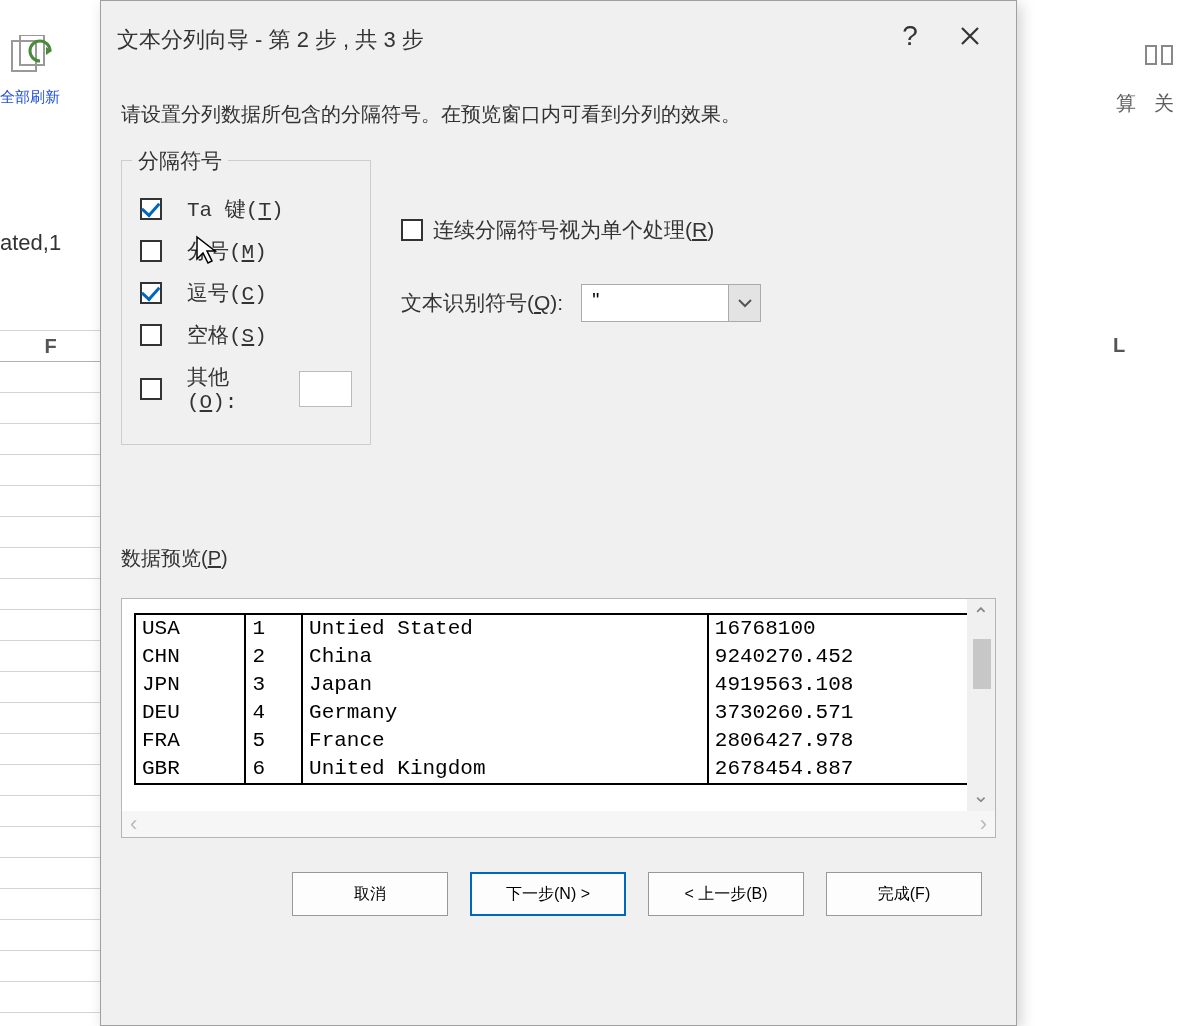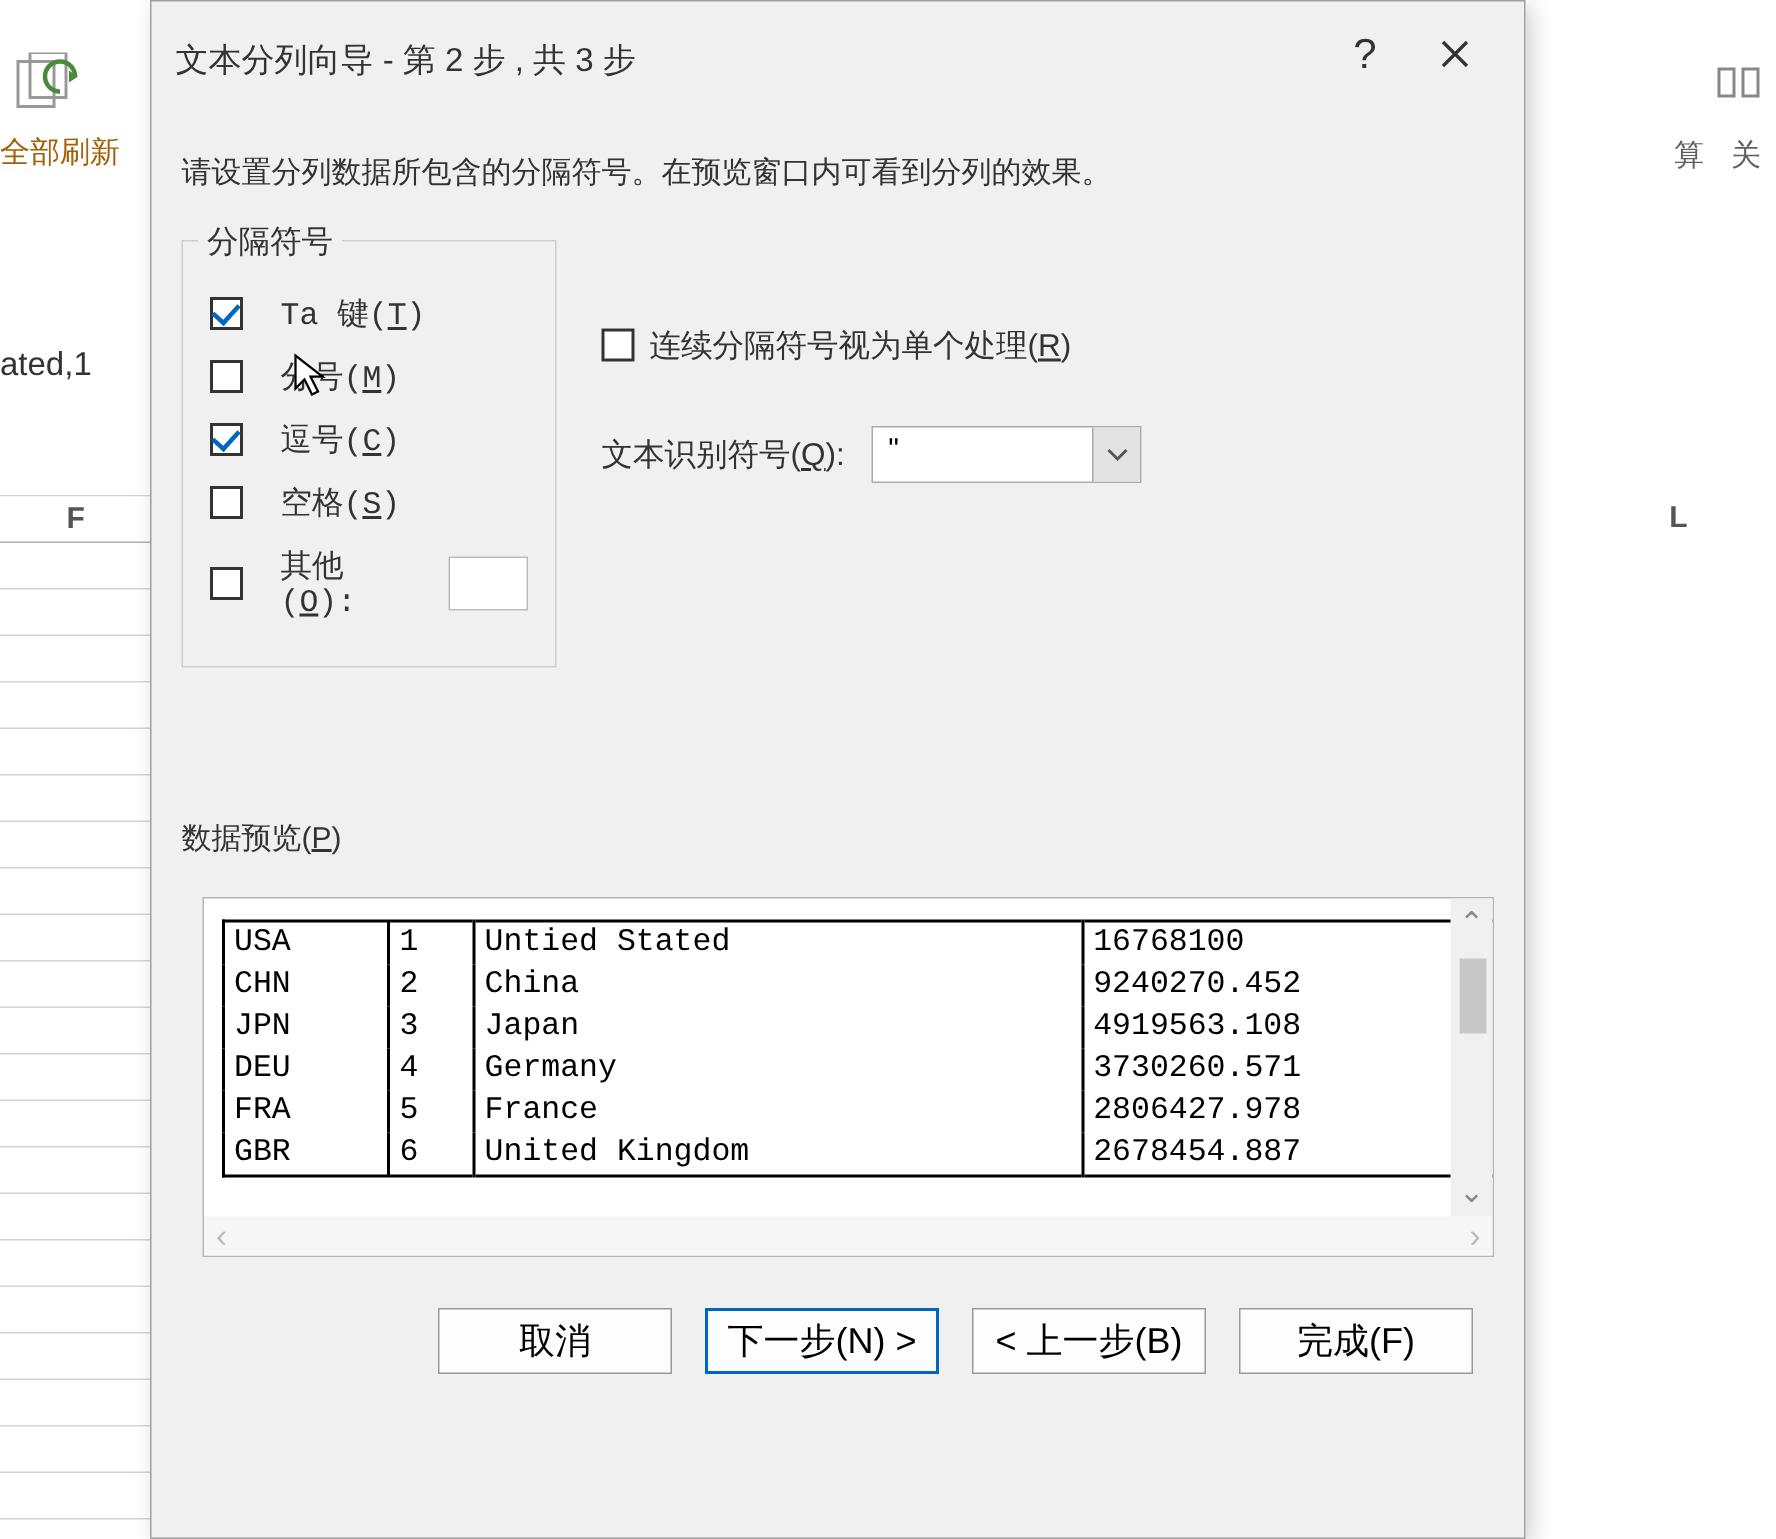--- a/index.html
+++ b/index.html
@@ -25,22 +25,22 @@
     .bg-refresh-icon {
       width: 60px;
       height: 50px;
       position: relative;
     }
     .bg-refresh-icon svg { width: 60px; height: 50px; }
     .bg-refresh-text {
       position: absolute;
       top: 88px;
       left: 0px;
-      font-size: 20px;
-      color: #a16207;
+      font-size: 15px;
+      color: #1d4ed8;
     }
     .bg-ribbon-right {
       position: absolute;
       top: 90px;
       right: 10px;
       display: flex;
       gap: 18px;
       font-size: 20px;
       color: #5F5F5F;
     }
@@ -227,21 +227,20 @@
       color: #333;
     }
     .preview-box {
       margin-top: 26px;
       border: 1px solid #b5b5b5;
       background: #fff;
       height: 240px;
       position: relative;
       display: flex;
       flex-direction: column;
-      margin-left: 14px;
     }
     .preview-table-wrap {
       flex: 1;
       padding: 14px 30px 6px 12px;
       overflow: hidden;
       position: relative;
     }
     .preview-table {
       border: 2px solid #000;
       border-collapse: collapse;
@@ -292,21 +291,21 @@
       gap: 22px;
       justify-content: flex-end;
       margin-top: 34px;
       padding-right: 14px;
     }
     .btn {
       min-width: 156px;
       height: 44px;
       border: 1px solid #999;
       background: #fdfdfd;
-      font-size: 24px;
+      font-size: 16px;
       display: flex;
       align-items: center;
       justify-content: center;
       padding: 0 12px;
     }
     .btn.primary {
       border: 2px solid #0067c0;
     }
     .cursor {
       position: absolute;

